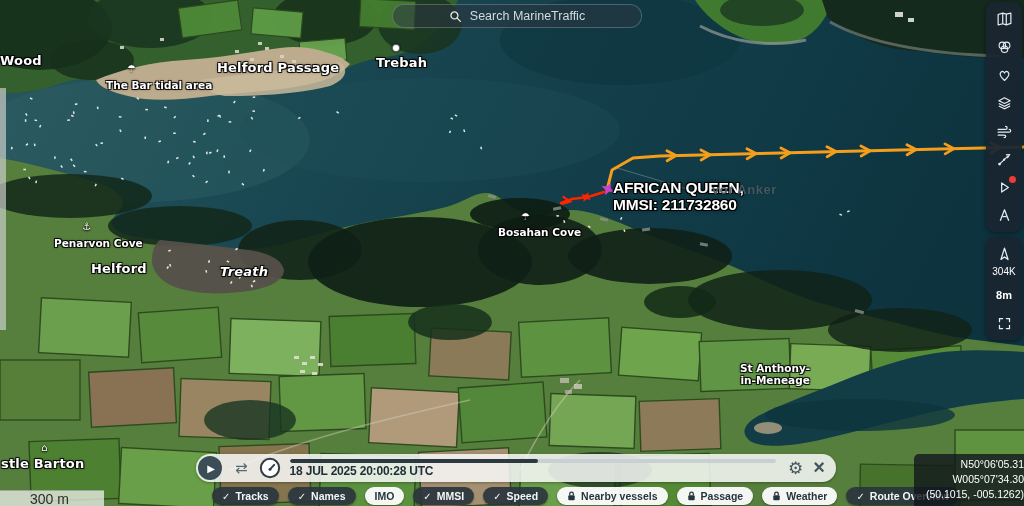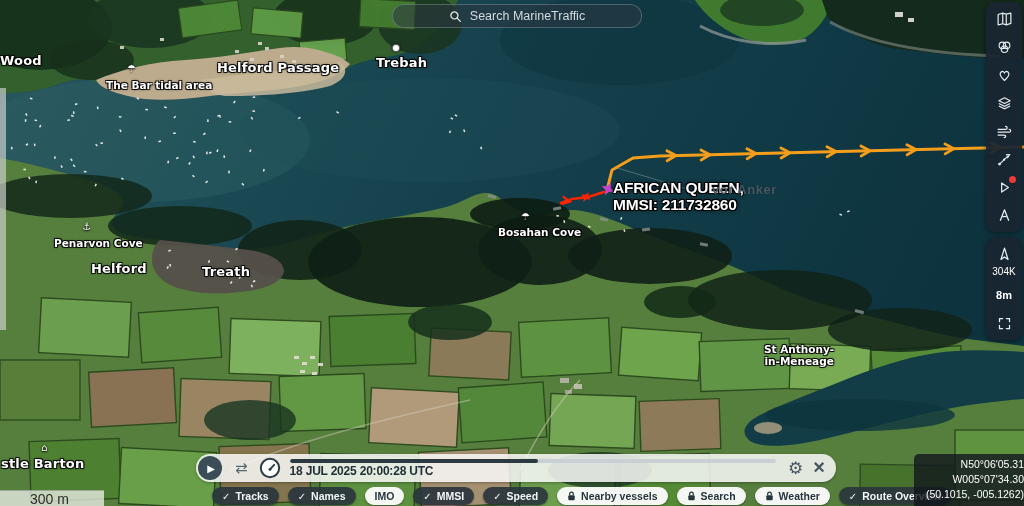--- a/index.html
+++ b/index.html
@@ -332,24 +332,24 @@
   <div id="labels-layer">
       <div class="map-label lg" style="left: 0px; top: 53px;">Wood</div>
       <span class="poi-glyph" style="left: 127px; top: 63px;">☂</span>
       <div class="map-label md" style="left: 106px; top: 79px;">The Bar tidal area</div>
       <div class="map-label lg" style="left: 217px; top: 60px;">Helford Passage</div>
       <span class="poi-dot" style="left: 392px; top: 44px;"></span>
       <div class="map-label lg" style="left: 376px; top: 55px;">Trebah</div>
       <span class="poi-glyph" style="left: 82px; top: 221px;">⚓</span>
       <div class="map-label md" style="left: 54px; top: 237px;">Penarvon Cove</div>
       <div class="map-label lg" style="left: 91px; top: 261px;">Helford</div>
-      <div class="map-label lg" style="left: 202px; top: 264px;">Treath</div>
+      <div class="map-label lg" style="left: 220px; top: 264px; font-style: italic;">Treath</div>
       <span class="poi-glyph" style="left: 521px; top: 211px;">☂</span>
       <div class="map-label md" style="left: 498px; top: 226px;">Bosahan Cove</div>
-      <div class="map-label md center" style="left: 740px; top: 343px; margin-left: 24px;">St Anthony-
+      <div class="map-label md center" style="left: 740px; top: 362px;">St Anthony-
 in-Meneage</div>
       <span class="poi-glyph" style="left: 41px; top: 442px;">⌂</span>
       <div class="map-label lg" style="left: 1px; top: 456px;">stle Barton</div>
     </div>
 
   <div id="vessel-label">
     <div>AFRICAN QUEEN,</div>
     <div>MMSI: 211732860</div>
   </div>
   <div id="ghost-label">vor Anker</div>
@@ -479,21 +479,21 @@
           <rect x="1.5" y="6" width="9" height="7" rx="1.5" fill="currentColor"></rect>
           <path d="M3.5 6 V4 a2.5 2.5 0 0 1 5 0 V6" stroke="currentColor" stroke-width="1.8" fill="none"></path>
         </svg>
         <span>Nearby vessels</span>
       </div>
       <div class="chip light">
         <svg width="9" height="10" viewBox="0 0 12 14">
           <rect x="1.5" y="6" width="9" height="7" rx="1.5" fill="currentColor"></rect>
           <path d="M3.5 6 V4 a2.5 2.5 0 0 1 5 0 V6" stroke="currentColor" stroke-width="1.8" fill="none"></path>
         </svg>
-        <span>Search</span>
+        <span>Passage</span>
       </div>
       <div class="chip light">
         <svg width="9" height="10" viewBox="0 0 12 14">
           <rect x="1.5" y="6" width="9" height="7" rx="1.5" fill="currentColor"></rect>
           <path d="M3.5 6 V4 a2.5 2.5 0 0 1 5 0 V6" stroke="currentColor" stroke-width="1.8" fill="none"></path>
         </svg>
         <span>Weather</span>
       </div>
       <div class="chip dark">
         <span class="chk">✓</span>

